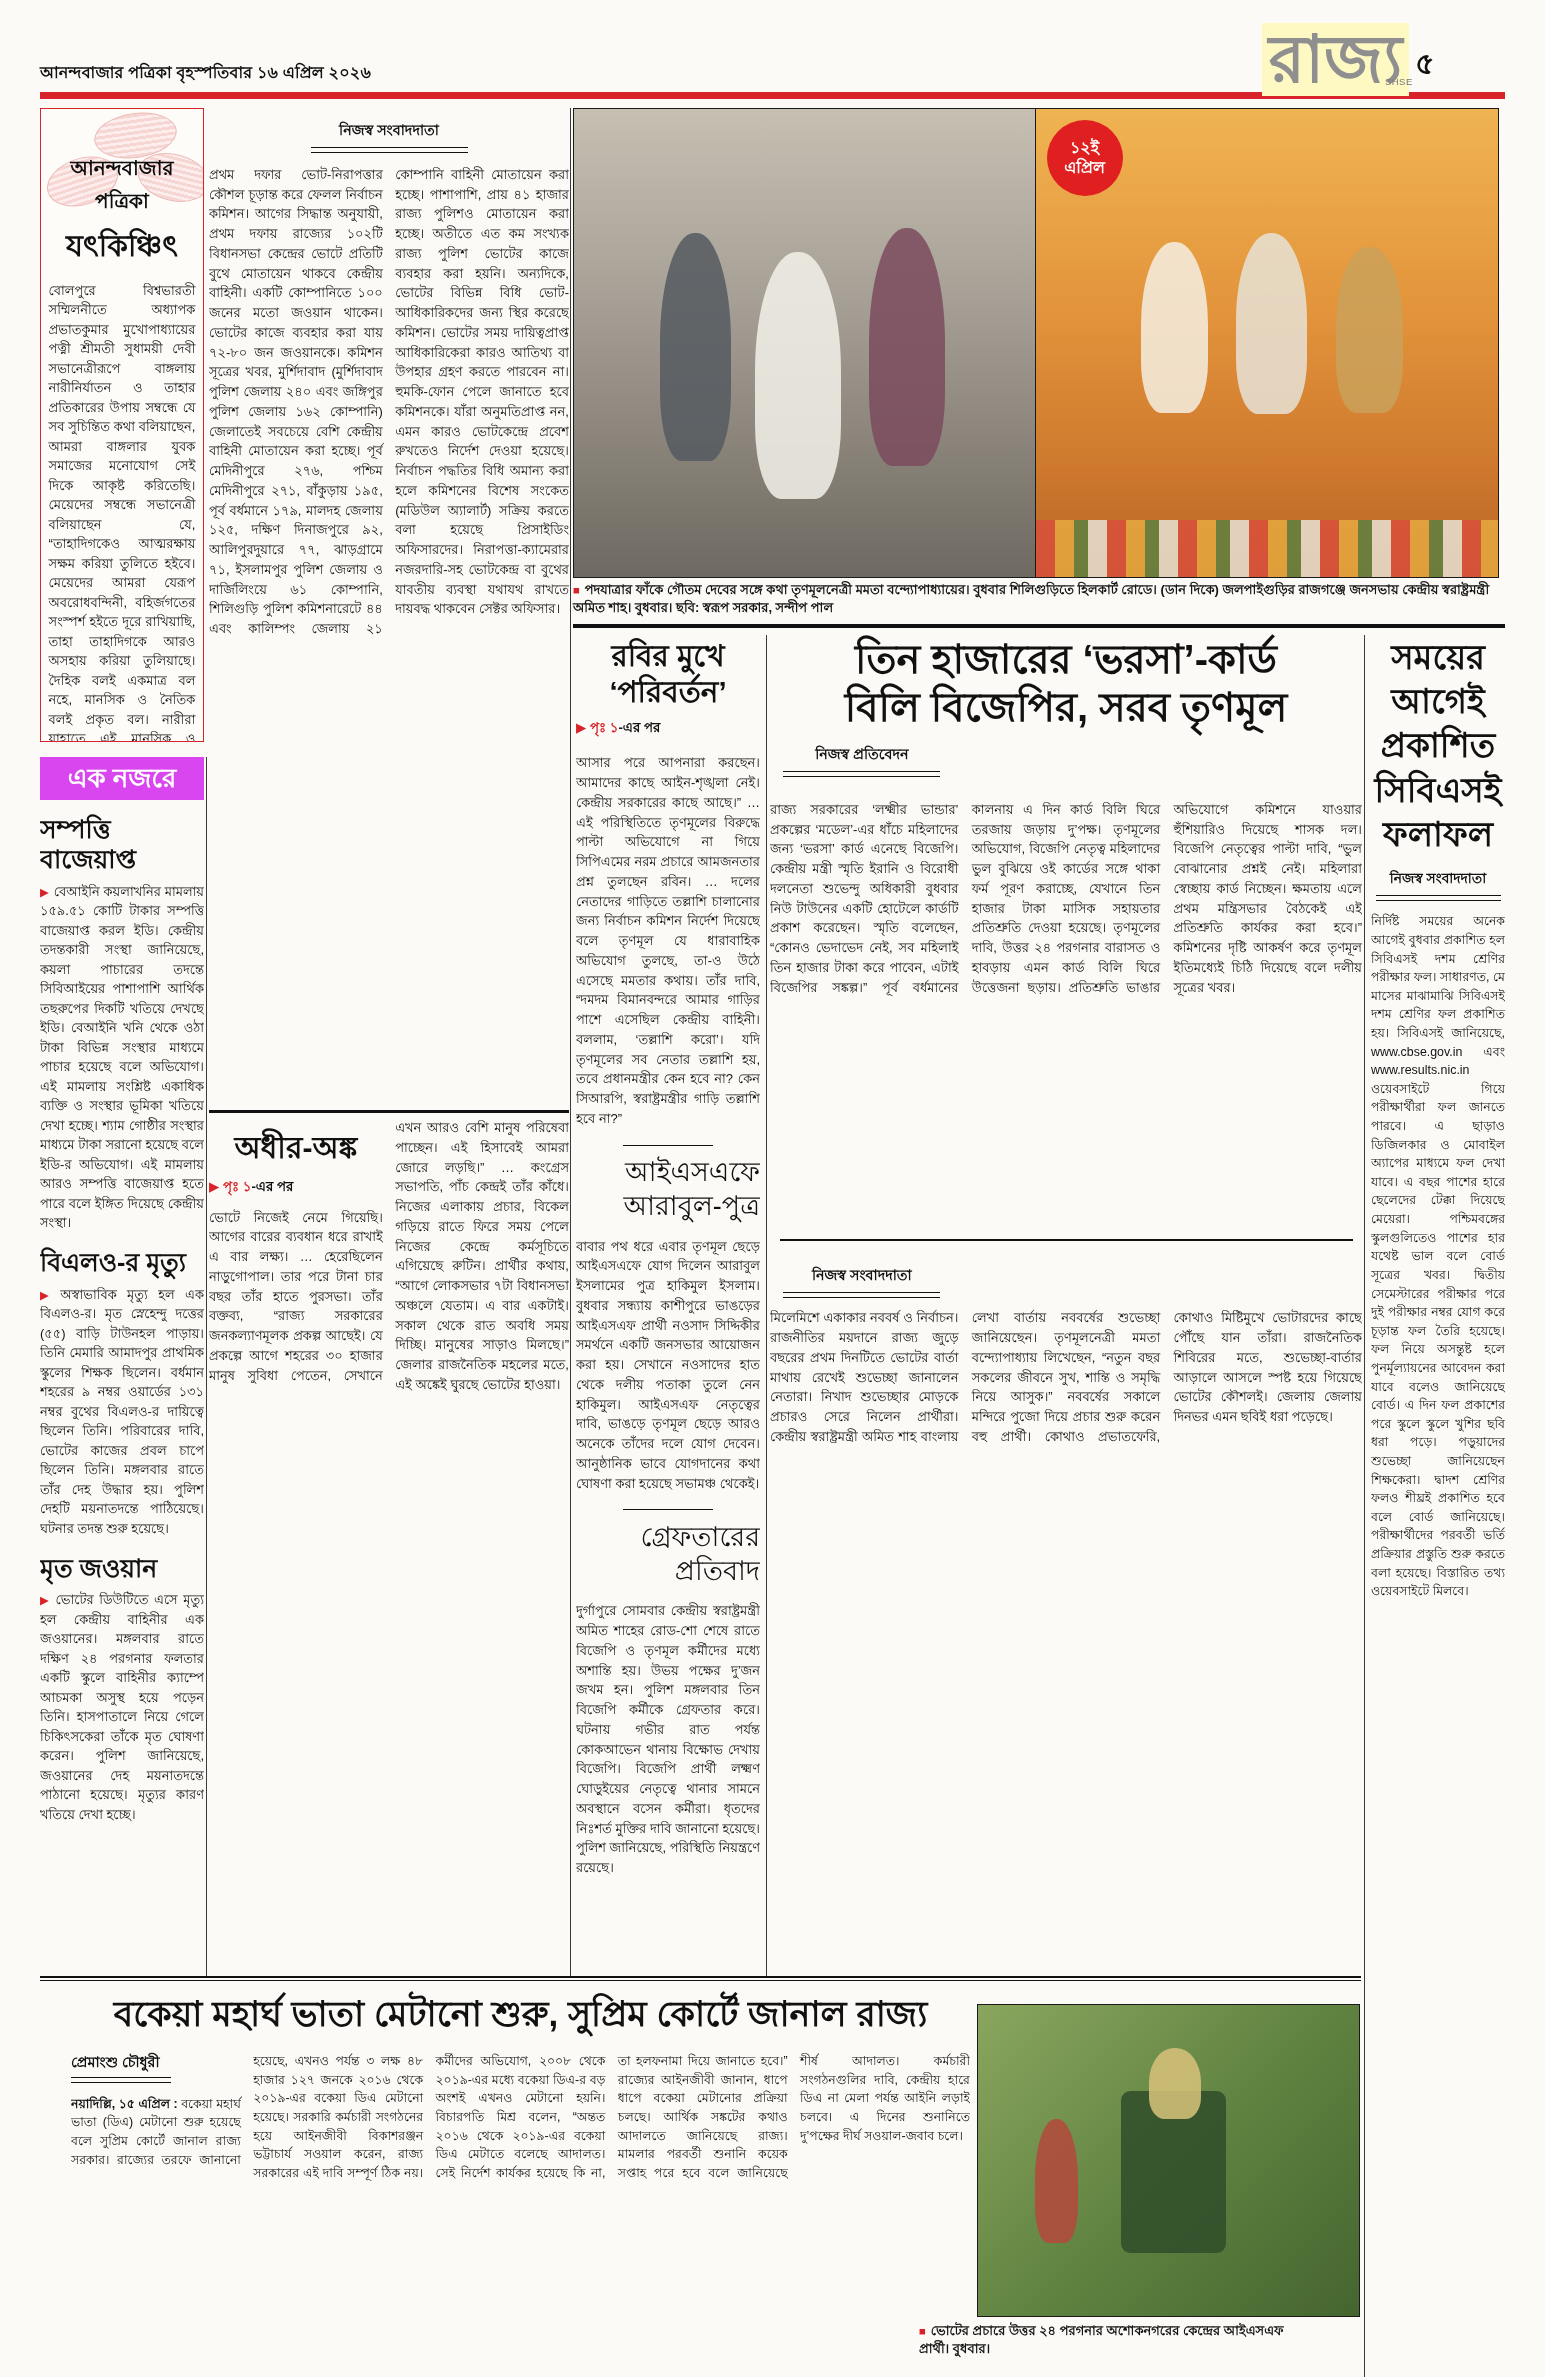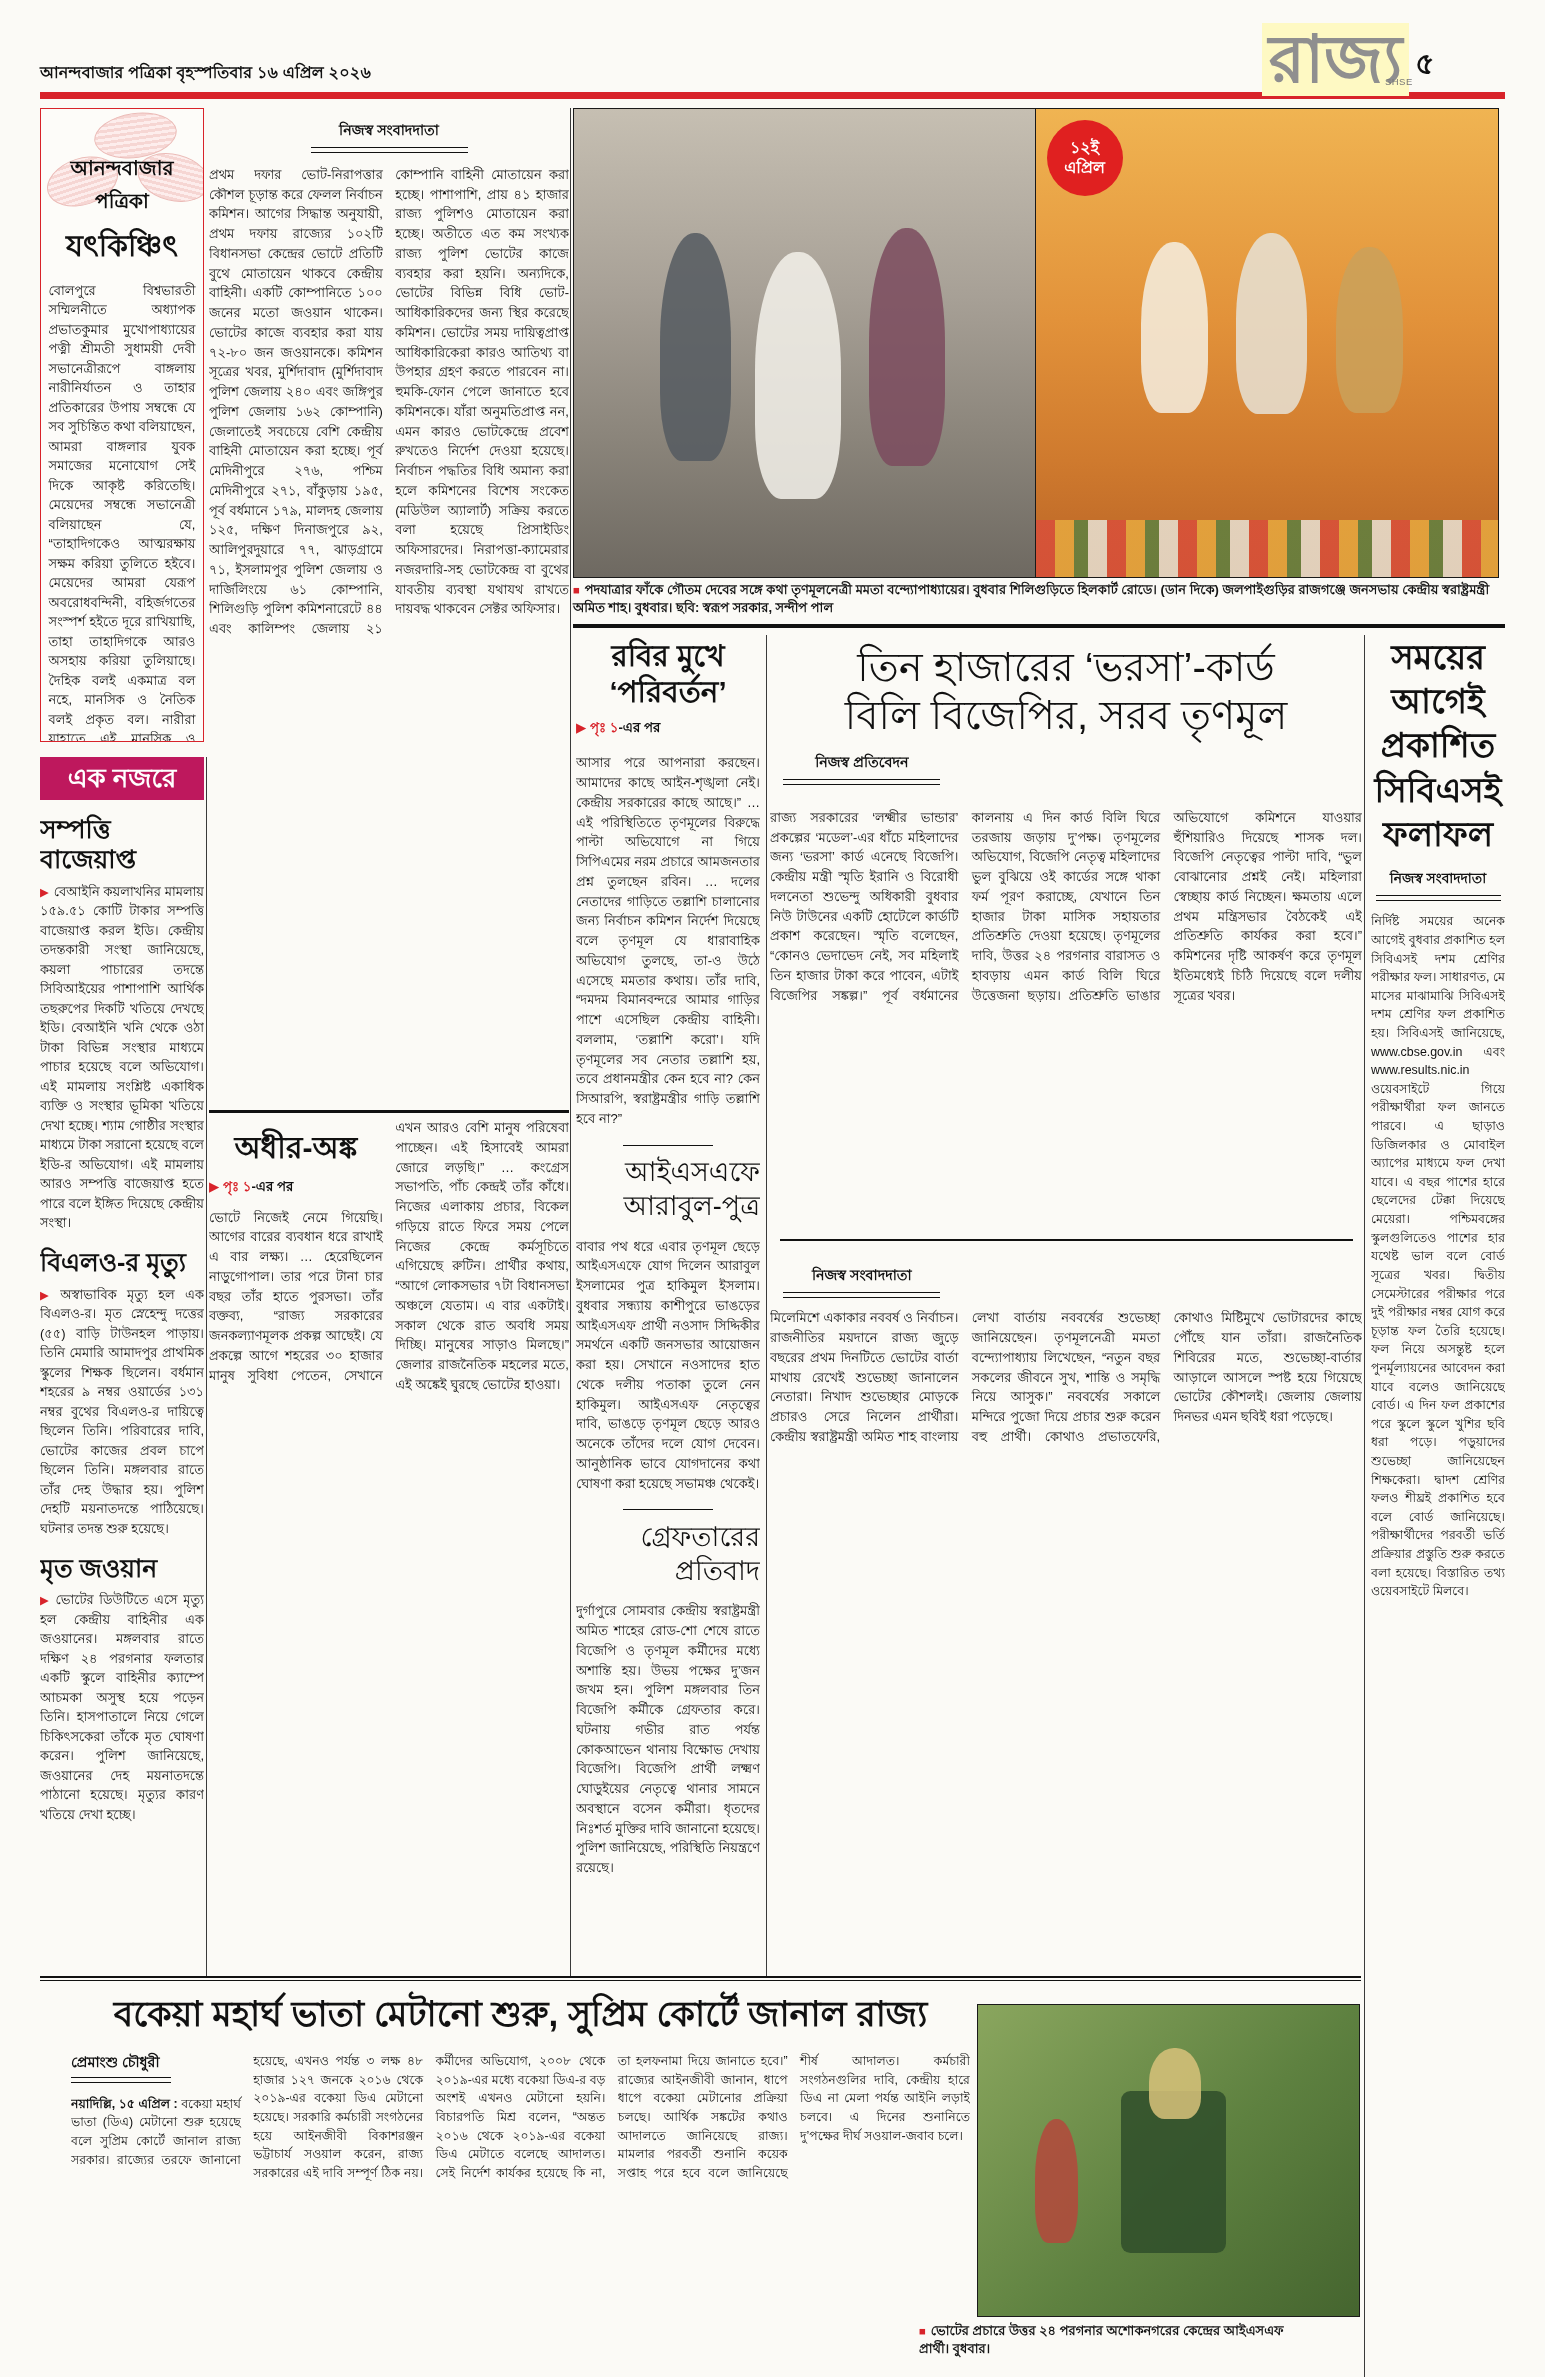--- a/index.html
+++ b/index.html
@@ -24,21 +24,21 @@
   .logo-blob{position:absolute;border-radius:50%;background:
      repeating-linear-gradient(0deg,#f6d2cf 0 2.9px,#fdeceb 2.9px 5.7px);opacity:.9;border:1px solid #e9b4b0;}
   .logo-b1{width:71px;height:45px;left:-2.9px;top:42px;transform:rotate(-18deg);}
   .logo-b2{width:81px;height:43px;left:45px;top:-2.9px;transform:rotate(-8deg);}
   .logo-b3{width:71px;height:45px;left:88px;top:38px;transform:rotate(14deg);}
   .logo-text{position:absolute;left:0;right:0;top:37px;text-align:center;font-size:20px;font-weight:bold;color:#0d0d0d;}
   .yat-title{text-align:center;font-size:29.5px;font-weight:bold;margin:10.5px 0 8.6px;}
   .yat-body{font-size:13px;line-height:1.5;text-align:justify;}
   
   .eknajore{left:40px;top:757px;width:164px;height:1220px;overflow:hidden;}
-  .ek-banner{height:43px;line-height:43px;background:#be185d;color:#fff;text-align:center;
+  .ek-banner{height:43px;line-height:43px;background:#d946ef;color:#fff;text-align:center;
     font-size:26px;font-weight:bold;margin-bottom:13.3px;}
   .item-head{font-size:25px;font-weight:bold;line-height:1.2;margin:14.3px 0 7.6px;}
   .item-body{font-size:13px;line-height:1.5;text-align:justify;margin:0 0 4.8px;}
   .bullet{color:#d8232a;font-size:11.4px;margin-right:4.8px;}
   
   .main-block{left:209px;top:119px;width:360px;}
   .main-headline{font-size:46px;font-weight:bold;line-height:1.17;text-align:center;margin:0 0 17px;}
   .byline{width:157px;margin:0 auto;text-align:center;font-size:14.3px;font-weight:bold;}
   .byline-left{margin:12.4px 0 0 13.3px;width:157px;text-align:center;font-size:14.3px;font-weight:bold;}
   .dbl-rule{height:3.8px;border-top:1.9px solid #111;border-bottom:1px solid #111;margin-top:3.8px;}
@@ -69,21 +69,21 @@
   .cap-bottom{left:919px;top:2322px;width:383px;}
   .cap-marker{color:#d8232a;margin-right:4.8px;font-size:11.4px;}
   .big-rule{left:573px;top:624px;width:932px;height:3.8px;}
   
   .ravi-block{left:576px;top:635px;width:184px;height:1342px;overflow:hidden;}
   .ravi-head{font-size:29.5px;font-weight:bold;text-align:center;line-height:1.22;margin:2.9px 0 8.6px;}
   .col-body{font-size:13px;line-height:1.52;text-align:justify;}
   .sub-rule{width:90px;height:0;border-top:1.9px solid #111;margin:16px auto 10.5px;}
   .sub-head{font-size:27px;font-weight:normal;text-align:right;line-height:1.25;margin:0 0 9.5px;}
   .bharosa-block{left:770px;top:635px;width:592px;}
-  .bharosa-head{font-size:40px;font-weight:normal;text-align:center;line-height:1.2;margin:8px;}
+  .bharosa-head{font-size:40px;font-weight:bold;text-align:center;line-height:1.2;margin:0;}
   .body-cols3a{margin-top:23px;column-count:3;column-gap:13.3px;height:405px;overflow:hidden;
     font-size:13px;line-height:1.52;text-align:justify;}
   .rule-subhe{left:780px;top:1239px;width:573px;height:2.4px;}
   .subhe-block{left:770px;top:1252px;width:592px;}
   .subhe-head{font-size:38px;font-weight:bold;text-align:center;line-height:1.22;margin:0;}
   .body-cols3b{margin-top:10.5px;column-count:3;column-gap:13.3px;height:514px;overflow:hidden;
     font-size:13px;line-height:1.52;text-align:justify;}
   .cbse-block{left:1371px;top:635px;width:134px;height:1746px;overflow:hidden;}
   .cbse-head{font-size:34px;font-weight:bold;text-align:center;line-height:1.3;margin:0 0 11.4px;}
   .cbse-byline{width:125px;margin:0 auto;text-align:center;font-size:13.8px;font-weight:bold;}

